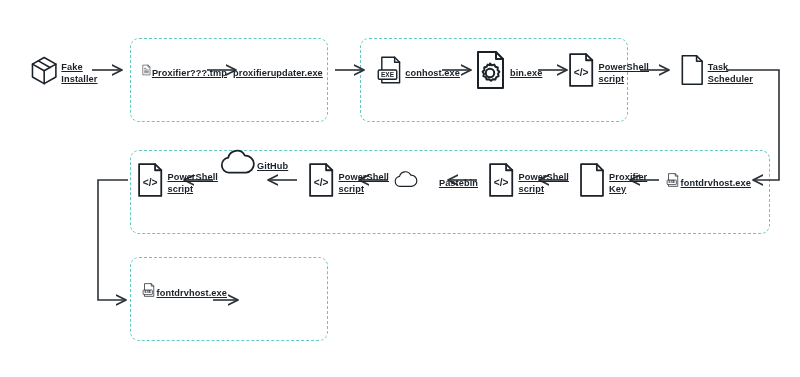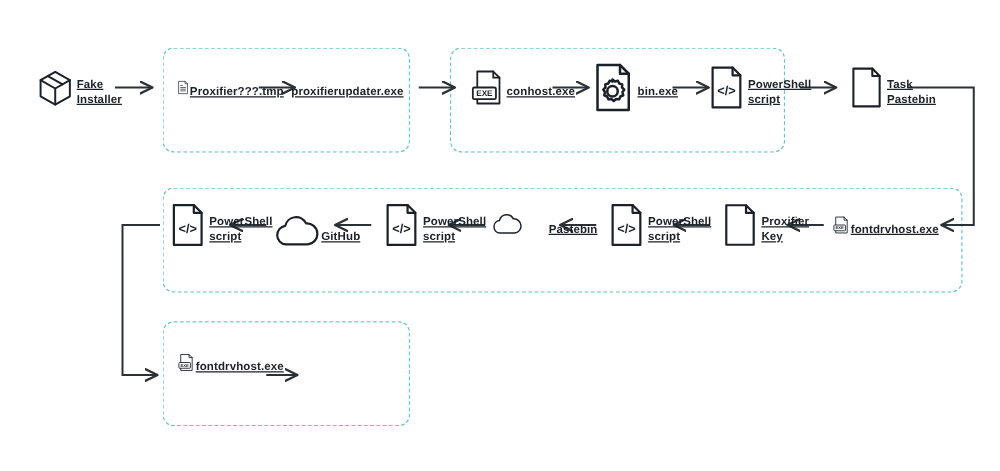--- a/index.html
+++ b/index.html
@@ -157,21 +157,21 @@
 script</div>
   </div>
 
   <div class="node" style="left:676px;top:48px;">
     <svg class="ico" viewBox="0 0 40 44">
       <g fill="none" stroke="#1b2128" stroke-width="2" stroke-linejoin="round" stroke-linecap="round">
         <path d="M8 4 H26 L33 11 V40 H8 Z"></path>
         <path d="M26 4 V11 H33"></path>
       </g>
     </svg>
-    <div class="lbl">Task Pastebin</div>
+    <div class="lbl">Task Scheduler</div>
   </div>
 
   <div class="node" style="left:665px;top:158px;">
     <svg class="ico" viewBox="0 0 44 44">
       <g fill="none" stroke="#1b2128" stroke-width="2" stroke-linejoin="round" stroke-linecap="round">
         <path d="M11 4 H29 L36 11 V40 H11 Z"></path>
         <path d="M29 4 V11 H36"></path>
       </g>
       <rect x="6" y="22" width="26" height="13" rx="1.6" fill="#ffffff" stroke="#1b2128" stroke-width="2"></rect>
       <text x="19" y="31.6" text-anchor="middle" font-family="'Liberation Sans',sans-serif" font-size="9.2" font-weight="bold" fill="#1b2128">EXE</text>
@@ -213,21 +213,21 @@
       <g fill="none" stroke="#1b2128" stroke-width="2" stroke-linejoin="round" stroke-linecap="round">
         <path d="M8 4 H26 L33 11 V40 H8 Z"></path>
         <path d="M26 4 V11 H33"></path>
       </g>
       <text x="20.5" y="29" text-anchor="middle" font-family="'Liberation Sans',sans-serif" font-size="11.5" font-weight="bold" fill="#1b2128">&lt;/&gt;</text>
     </svg>
     <div class="lbl">PowerShell
 script</div>
   </div>
 
-  <div class="node" style="left:217px;top:164px;">
+  <div class="node" style="left:217px;top:141px;">
     <svg class="ico" viewBox="0 0 46 44">
       <path d="M13.5 33 a8.6 8.6 0 0 1 -.6 -17.1 a10.2 10.2 0 0 1 19.1 -2.3 a7.8 7.8 0 0 1 1.4 19.4 Z" fill="none" stroke="#1b2128" stroke-width="2" stroke-linejoin="round" stroke-linecap="round"></path>
     </svg>
     <div class="lbl">GitHub</div>
   </div>
 
   <div class="node" style="left:132px;top:158px;">
     <svg class="ico" viewBox="0 0 40 44">
       <g fill="none" stroke="#1b2128" stroke-width="2" stroke-linejoin="round" stroke-linecap="round">
         <path d="M8 4 H26 L33 11 V40 H8 Z"></path>

